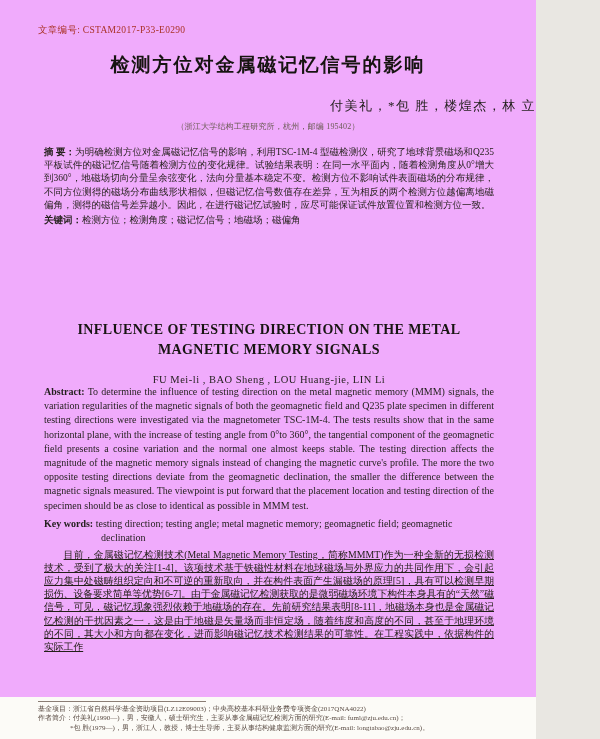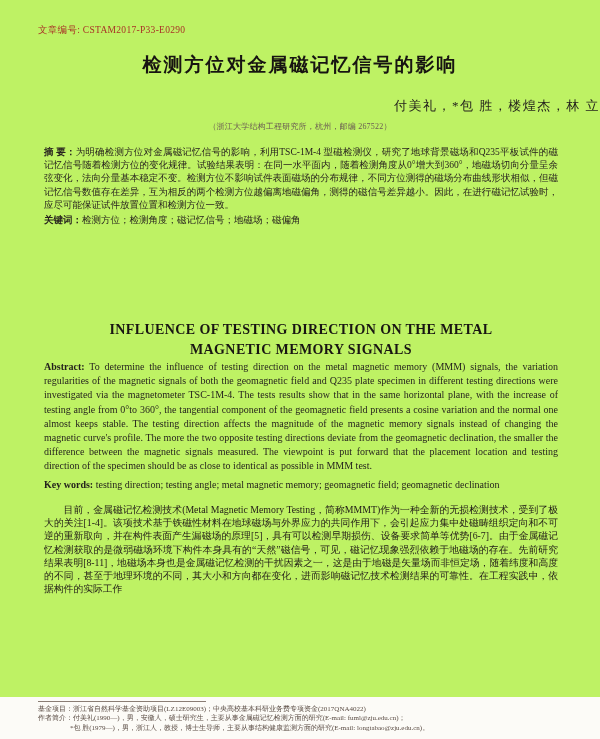--- a/index.html
+++ b/index.html
@@ -3,22 +3,22 @@
 <meta charset="utf-8">
 <style>
   html, body { margin: 0; padding: 0; }
   body {
     width: 600px; height: 739px;
     background: #e9e7e2;
     font-family: "Liberation Serif", "DejaVu Serif", serif;
   }
   .page {
     position: relative;
-    width: 600px; height: 739px;
-    background: #bef264;
+    width: 536px; height: 739px;
+    background: #f0abfc;
     color: #211e1b;
     overflow: hidden;
     box-sizing: border-box;
   }
   .article-number {
     position: absolute; top: 24px; left: 38px;
     font-size: 9.5px; letter-spacing: 0.3px;
     color: #a93226;
   }
   .title-cn {
@@ -64,22 +64,22 @@
   .abstract-en {
     margin: 0 0 0; text-align: justify;
     font-size: 10px; line-height: 14.2px; color: #221f1c;
   }
   .keywords-en {
     margin: 4px 0 0; text-align: left;
     font-size: 10px; line-height: 14.4px;
     padding-left: 57px; text-indent: -57px;
   }
   .body-cn {
-    margin-top: 11px; text-align: justify;
-    font-size: 9.8px; line-height: 13.2px; color: #242019;
+    margin-top: 2px; text-align: justify;
+    font-size: 9.8px; line-height: 13.2px; color: #242019; text-decoration: underline;
   }
   .body-cn p { margin: 0; text-indent: 2em; }
   .footnotes {
     position: absolute; left: 0; right: 0; bottom: 0; z-index: 5;
     background: #fcfbf7;
     padding: 4px 20px 5px 38px;
     font-size: 7px; line-height: 9.8px; color: #5a4c44;
   }
   .rule {
     width: 168px; height: 0;
@@ -93,31 +93,32 @@
 <body>
 
 <div class="page">
 
   <div class="article-number">文章编号: CSTAM2017-P33-E0290</div>
 
   <h1 class="title-cn">检测方位对金属磁记忆信号的影响</h1>
 
   <div class="authors-cn">付美礼，*包 胜，楼煌杰，林 立</div>
 
-  <div class="affil-cn">（浙江大学结构工程研究所，杭州，邮编 267522）</div>
+  <div class="affil-cn">（浙江大学结构工程研究所，杭州，邮编 195402）</div>
 
   <div class="cn-meta">
     <p class="abstract-cn"><span class="lbl">摘  要：</span><span>为明确检测方位对金属磁记忆信号的影响，利用TSC-1M-4 型磁检测仪，研究了地球背景磁场和Q235平板试件的磁记忆信号随着检测方位的变化规律。试验结果表明：在同一水平面内，随着检测角度从0°增大到360°，地磁场切向分量呈余弦变化，法向分量基本稳定不变。检测方位不影响试件表面磁场的分布规律，不同方位测得的磁场分布曲线形状相似，但磁记忆信号数值存在差异，互为相反的两个检测方位越偏离地磁偏角，测得的磁信号差异越小。因此，在进行磁记忆试验时，应尽可能保证试件放置位置和检测方位一致。</span></p>
     <p class="keywords-cn"><span class="lbl">关键词：</span><span>检测方位；检测角度；磁记忆信号；地磁场；磁偏角</span></p>
   </div>
 
   <div class="lower">
 
     <h2 class="title-en">INFLUENCE OF TESTING DIRECTION ON THE METAL MAGNETIC MEMORY SIGNALS</h2>
 
+    <div class="authors-en">FU Mei-li , BAO Sheng , LOU Huang-jie, LIN Li</div>
 
 
     <p class="abstract-en"><span class="lbl">Abstract:</span> <span>To determine the influence of testing direction on the metal magnetic memory (MMM) signals, the variation regularities of the magnetic signals of both the geomagnetic field and Q235 plate specimen in different testing directions were investigated via the magnetometer TSC-1M-4. The tests results show that in the same horizontal plane, with the increase of testing angle from 0°to 360°, the tangential component of the geomagnetic field presents a cosine variation and the normal one almost keeps stable. The testing direction affects the magnitude of the magnetic memory signals instead of changing the magnetic curve's profile. The more the two opposite testing directions deviate from the geomagnetic declination, the smaller the difference between the magnetic signals measured. The viewpoint is put forward that the placement location and testing direction of the specimen should be as close to identical as possible in MMM test.</span></p>
 
     <p class="keywords-en"><span class="lbl">Key words:</span> <span>testing direction; testing angle; metal magnetic memory; geomagnetic field; geomagnetic declination</span></p>
 
     <div class="body-cn">
       <p>目前，金属磁记忆检测技术(Metal Magnetic Memory Testing，简称MMMT)作为一种全新的无损检测技术，受到了极大的关注[1-4]。该项技术基于铁磁性材料在地球磁场与外界应力的共同作用下，会引起应力集中处磁畴组织定向和不可逆的重新取向，并在构件表面产生漏磁场的原理[5]，具有可以检测早期损伤、设备要求简单等优势[6-7]。由于金属磁记忆检测获取的是微弱磁场环境下构件本身具有的“天然”磁信号，可见，磁记忆现象强烈依赖于地磁场的存在。先前研究结果表明[8-11]，地磁场本身也是金属磁记忆检测的干扰因素之一，这是由于地磁是矢量场而非恒定场，随着纬度和高度的不同，甚至于地理环境的不同，其大小和方向都在变化，进而影响磁记忆技术检测结果的可靠性。在工程实践中，依据构件的实际工作</p>
     </div>
 

